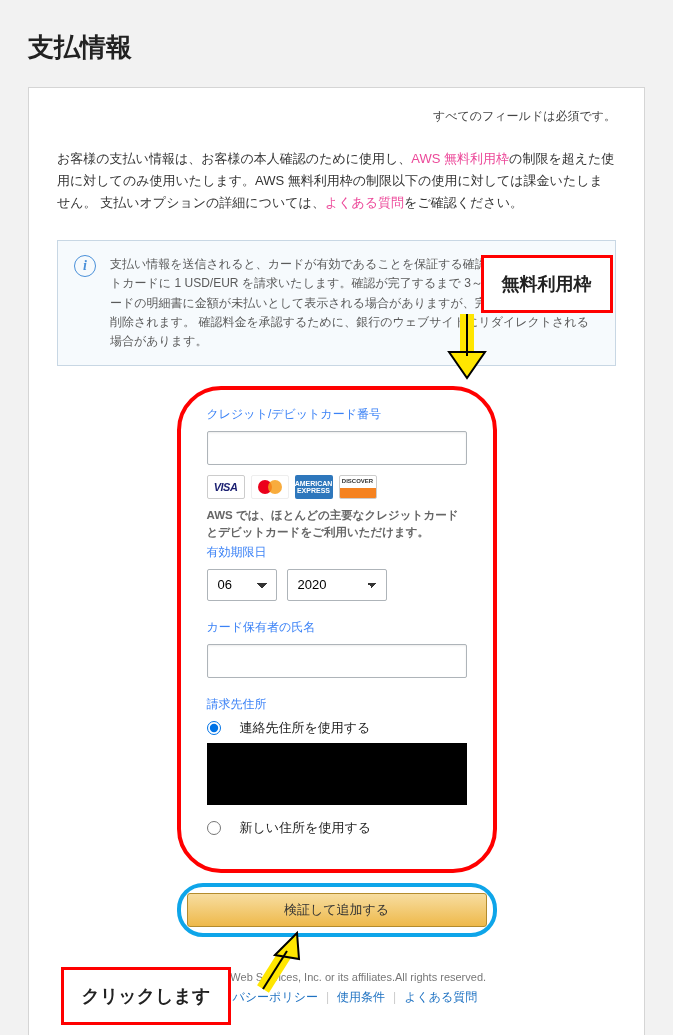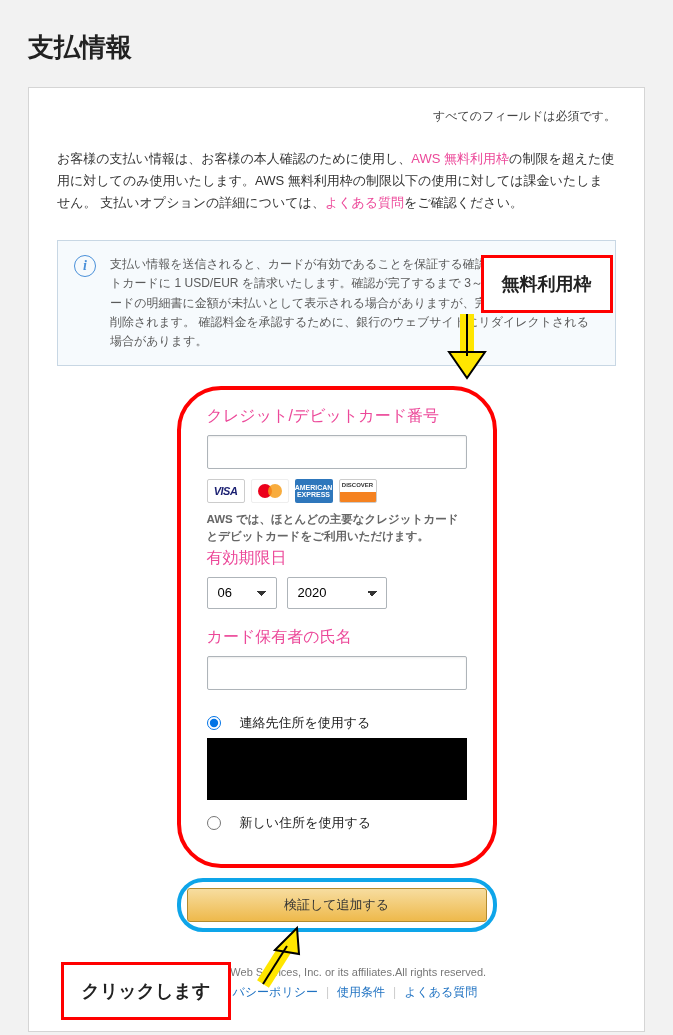--- a/index.html
+++ b/index.html
@@ -66,22 +66,22 @@
     }
     .form-area {
       border: 4px solid #ff0000;
       border-radius: 44px;
       padding: 16px 26px 26px 26px;
       margin: 0 auto;
       width: 320px;
       position: relative;
     }
     .form-label {
-      font-size: 16px;
-      color: #ec4899;
+      font-size: 12px;
+      color: #3b82f6;
       margin-bottom: 6px;
       display: block;
     }
     .text-input {
       width: 100%;
       height: 34px;
       border: 1px solid #aeb4b9;
       border-radius: 2px;
       padding: 0 8px;
       font-size: 13px;
@@ -237,20 +237,21 @@
           <option>06</option>
         </select>
         <select class="sel-year">
           <option>2020</option>
         </select>
       </div>
 
       <label class="form-label fieldgap">カード保有者の氏名</label>
       <input type="text" class="text-input" style="margin-bottom: 18px;" value="">
 
+      <label class="form-label">請求先住所</label>
       <div class="radio-row">
         <input type="radio" name="addr" checked="" style="">
         <span>連絡先住所を使用する</span>
       </div>
       <div class="blackbox"></div>
       <div class="radio-row">
         <input type="radio" name="addr" style="">
         <span>新しい住所を使用する</span>
       </div>
     </div>

